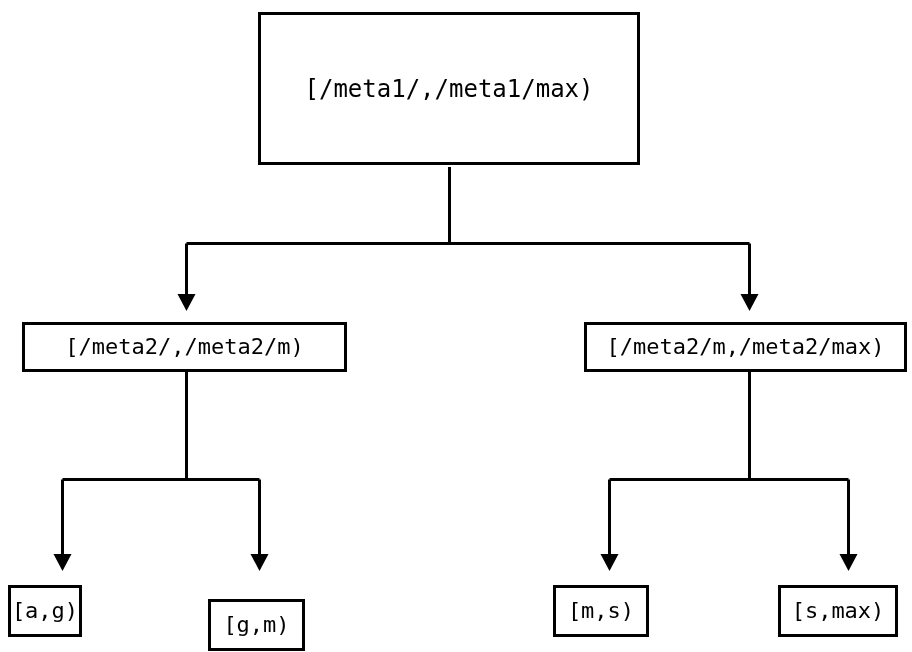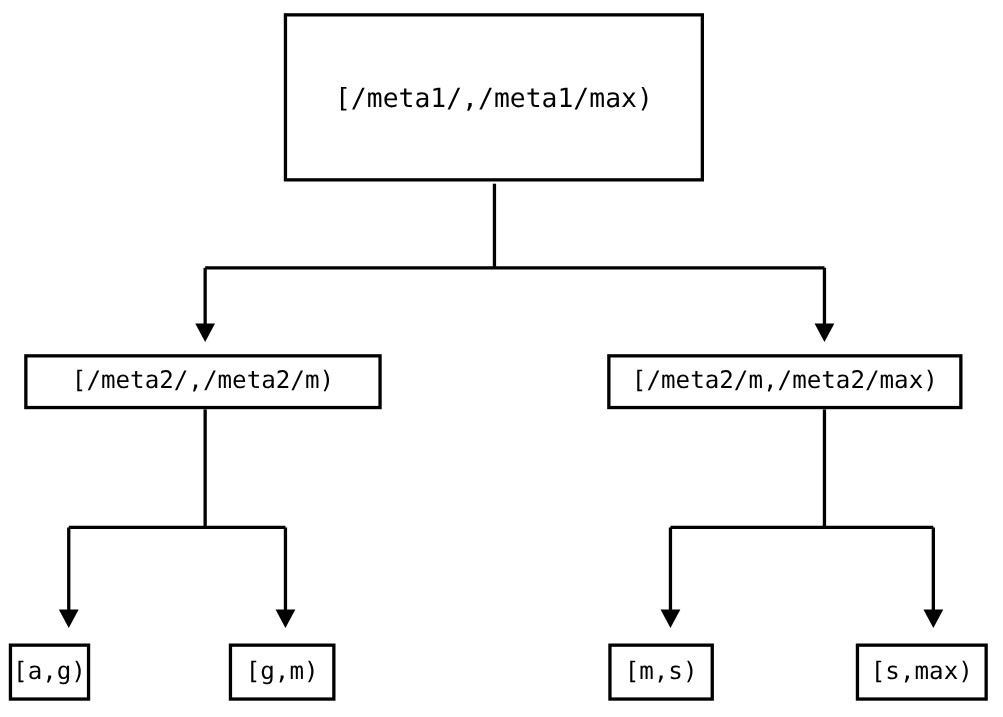--- a/index.html
+++ b/index.html
@@ -49,31 +49,31 @@
   }
   #node-root .node-label { font-size: 24px; }
   
   #node-mid-left {
     left: 22px;
     top: 322px;
     width: 325px;
     height: 50px;
   }
   #node-mid-right {
-    left: 552px;
+    left: 584px;
     top: 322px;
     width: 323px;
     height: 50px;
   }
   #node-mid-left .node-label,
   #node-mid-right .node-label { font-size: 22px; text-align: right; }
   
   .leaf { top: 585px; height: 52px; }
   #node-leaf-ag   { left: 8px;   width: 74px; }
-  #node-leaf-gm   { left: 208px; width: 97px; }
+  #node-leaf-gm   { left: 208px; width: 97px; margin-top: 14px; }
   #node-leaf-ms   { left: 553px; width: 96px; }
   #node-leaf-smax { left: 778px; width: 120px; }
   .leaf .node-label { font-size: 22px; }
 </style>
 </head>
 <body>
 
 <div id="canvas">
 
   <svg id="edge-layer" viewBox="0 0 912 652" width="912" height="652" xmlns="http://www.w3.org/2000/svg">

